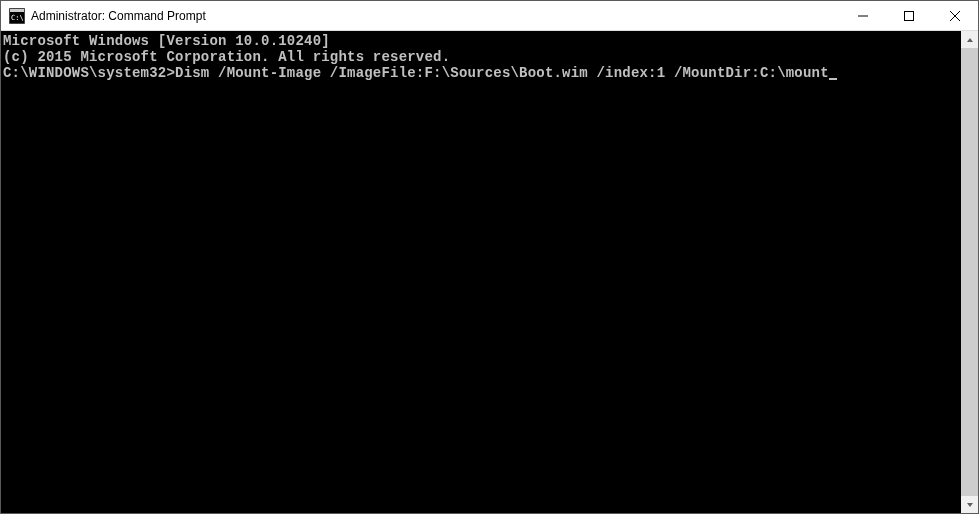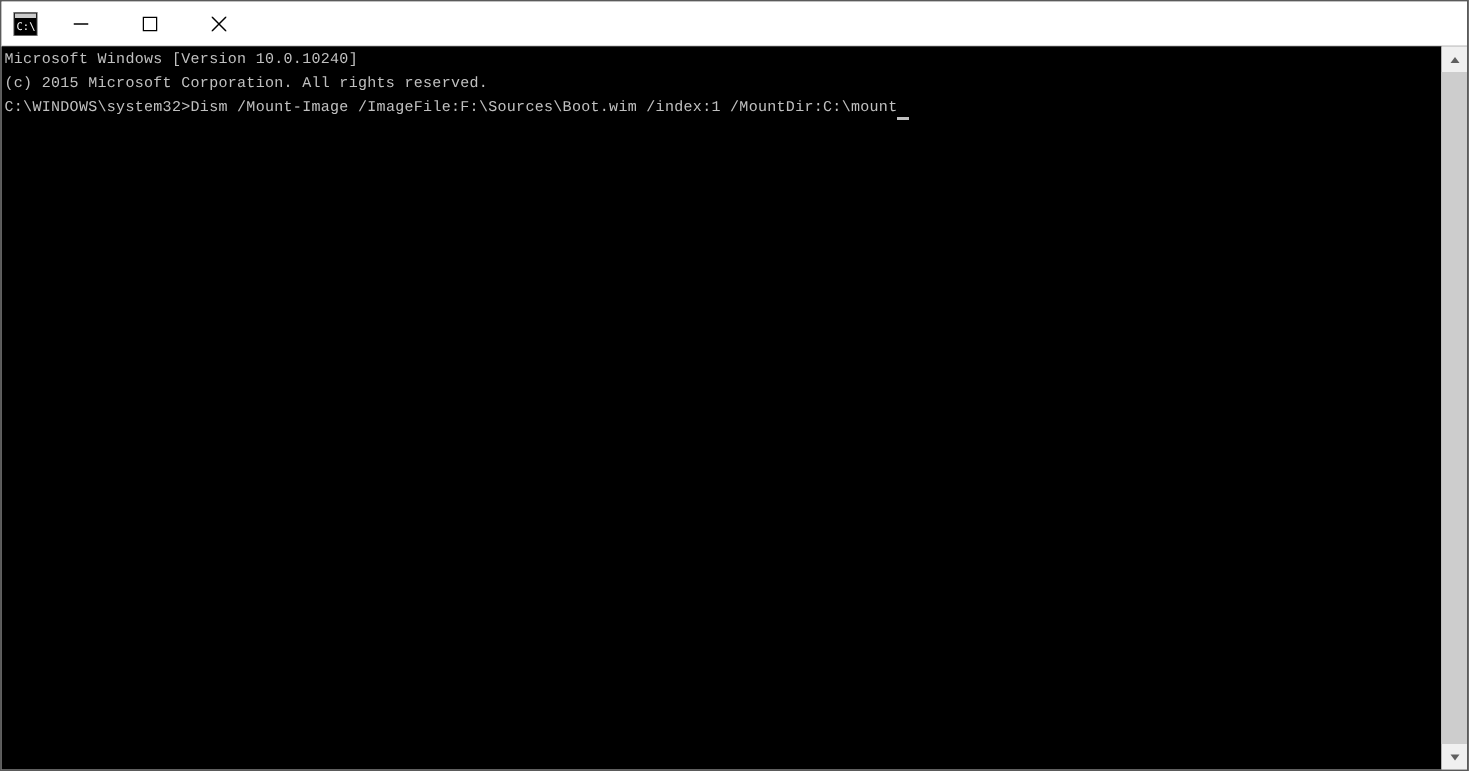--- a/index.html
+++ b/index.html
@@ -60,26 +60,27 @@
     .terminal-area {
       display: flex;
       height: calc(100% - 30px);
       background: #000;
     }
     .terminal-content {
       flex: 1;
       background: #000;
       color: #c0c0c0;
       font-family: Consolas, "Courier New", monospace;
-      font-size: 10px;
+      font-size: 14px;
       line-height: 16px;
       padding: 2px 12px 0 2px;
       white-space: pre;
       overflow: hidden;
       letter-spacing: 0.2px;
+      font-weight: bold;
     }
     .terminal-line {
       display: block;
     }
     .cursor {
       display: inline-block;
       width: 8px;
       height: 2px;
       background: #c0c0c0;
       vertical-align: bottom;
@@ -122,20 +123,21 @@
 <body>
 
 <div class="titlebar">
   <span class="titlebar-icon">
     <svg viewBox="0 0 16 16">
       <rect x="0" y="0" width="16" height="16" fill="#000" stroke="#888" stroke-width="1"></rect>
       <rect x="1" y="1" width="14" height="3" fill="#ccc"></rect>
       <text x="2" y="12" font-size="7" font-family="monospace" fill="#fff">C:\</text>
     </svg>
   </span>
+  <span class="titlebar-title">Administrator: Command Prompt</span>
   <div class="window-controls">
     <div class="window-control">
       <svg viewBox="0 0 10 10">
           <line x1="0" y1="5" x2="10" y2="5" stroke="#000" stroke-width="1"></line>
         </svg>
     </div>
     <div class="window-control">
       <svg viewBox="0 0 10 10">
           <rect x="0.5" y="0.5" width="9" height="9" fill="none" stroke="#000" stroke-width="1"></rect>
         </svg>

